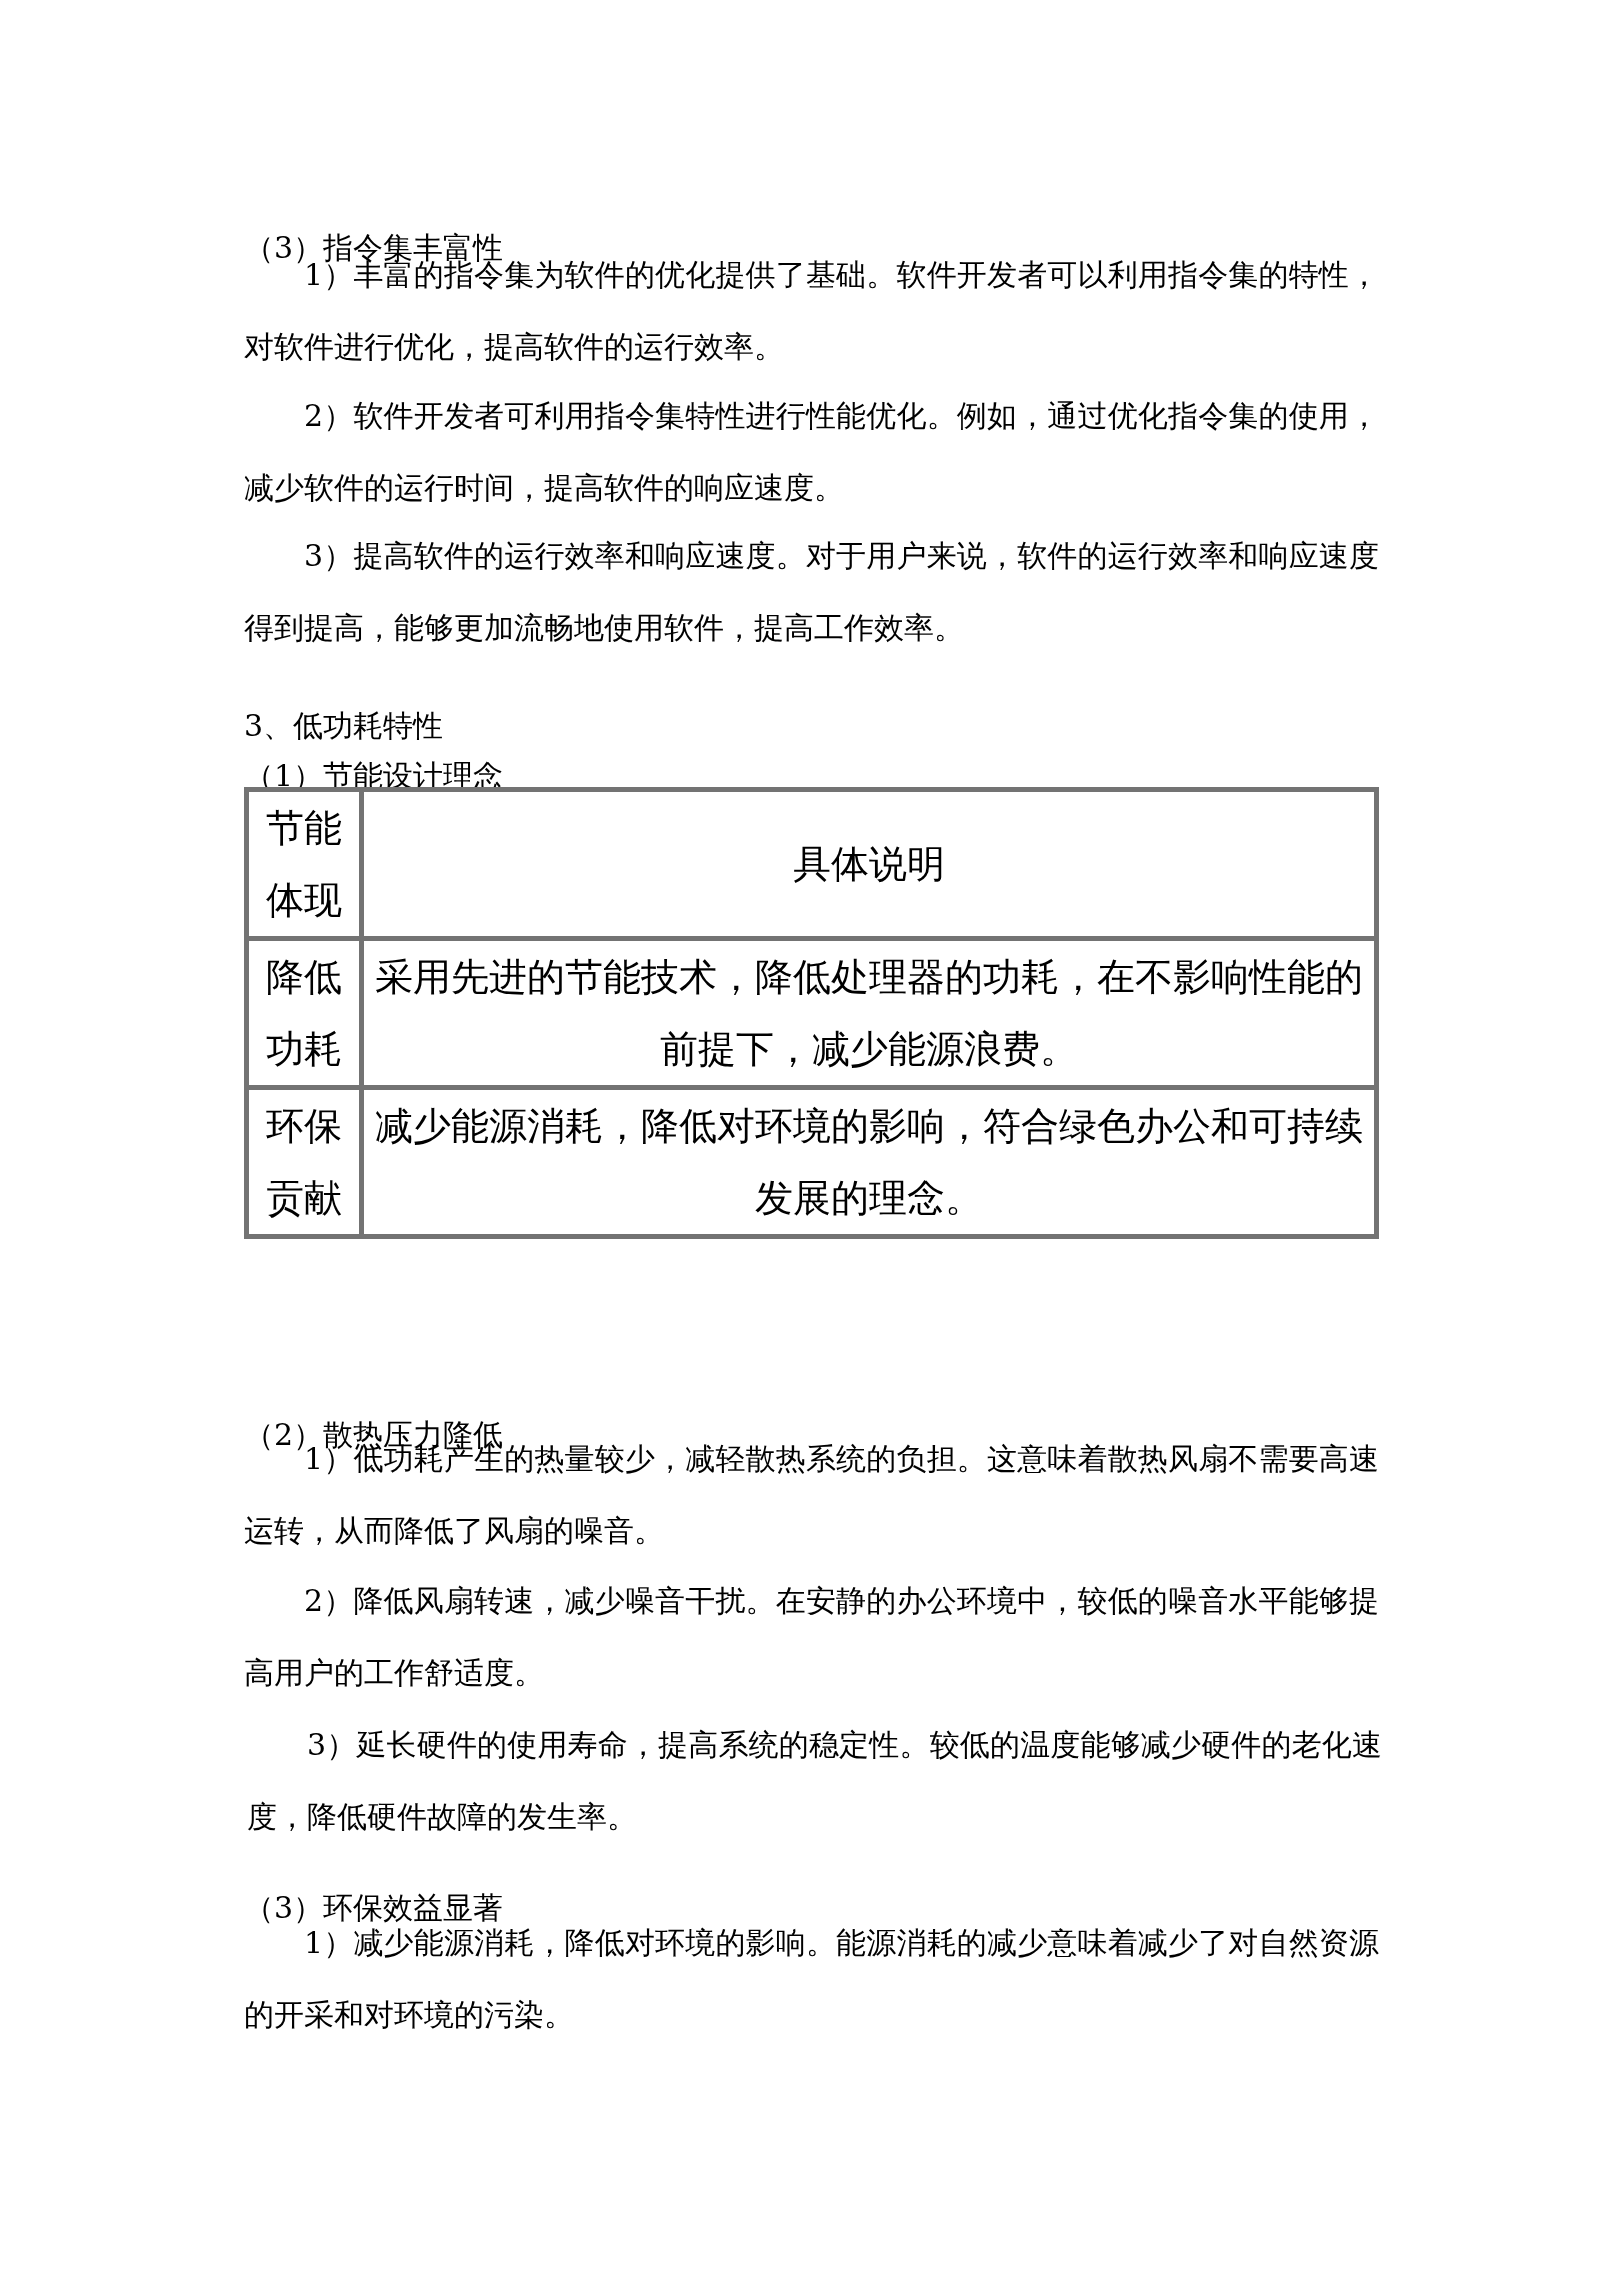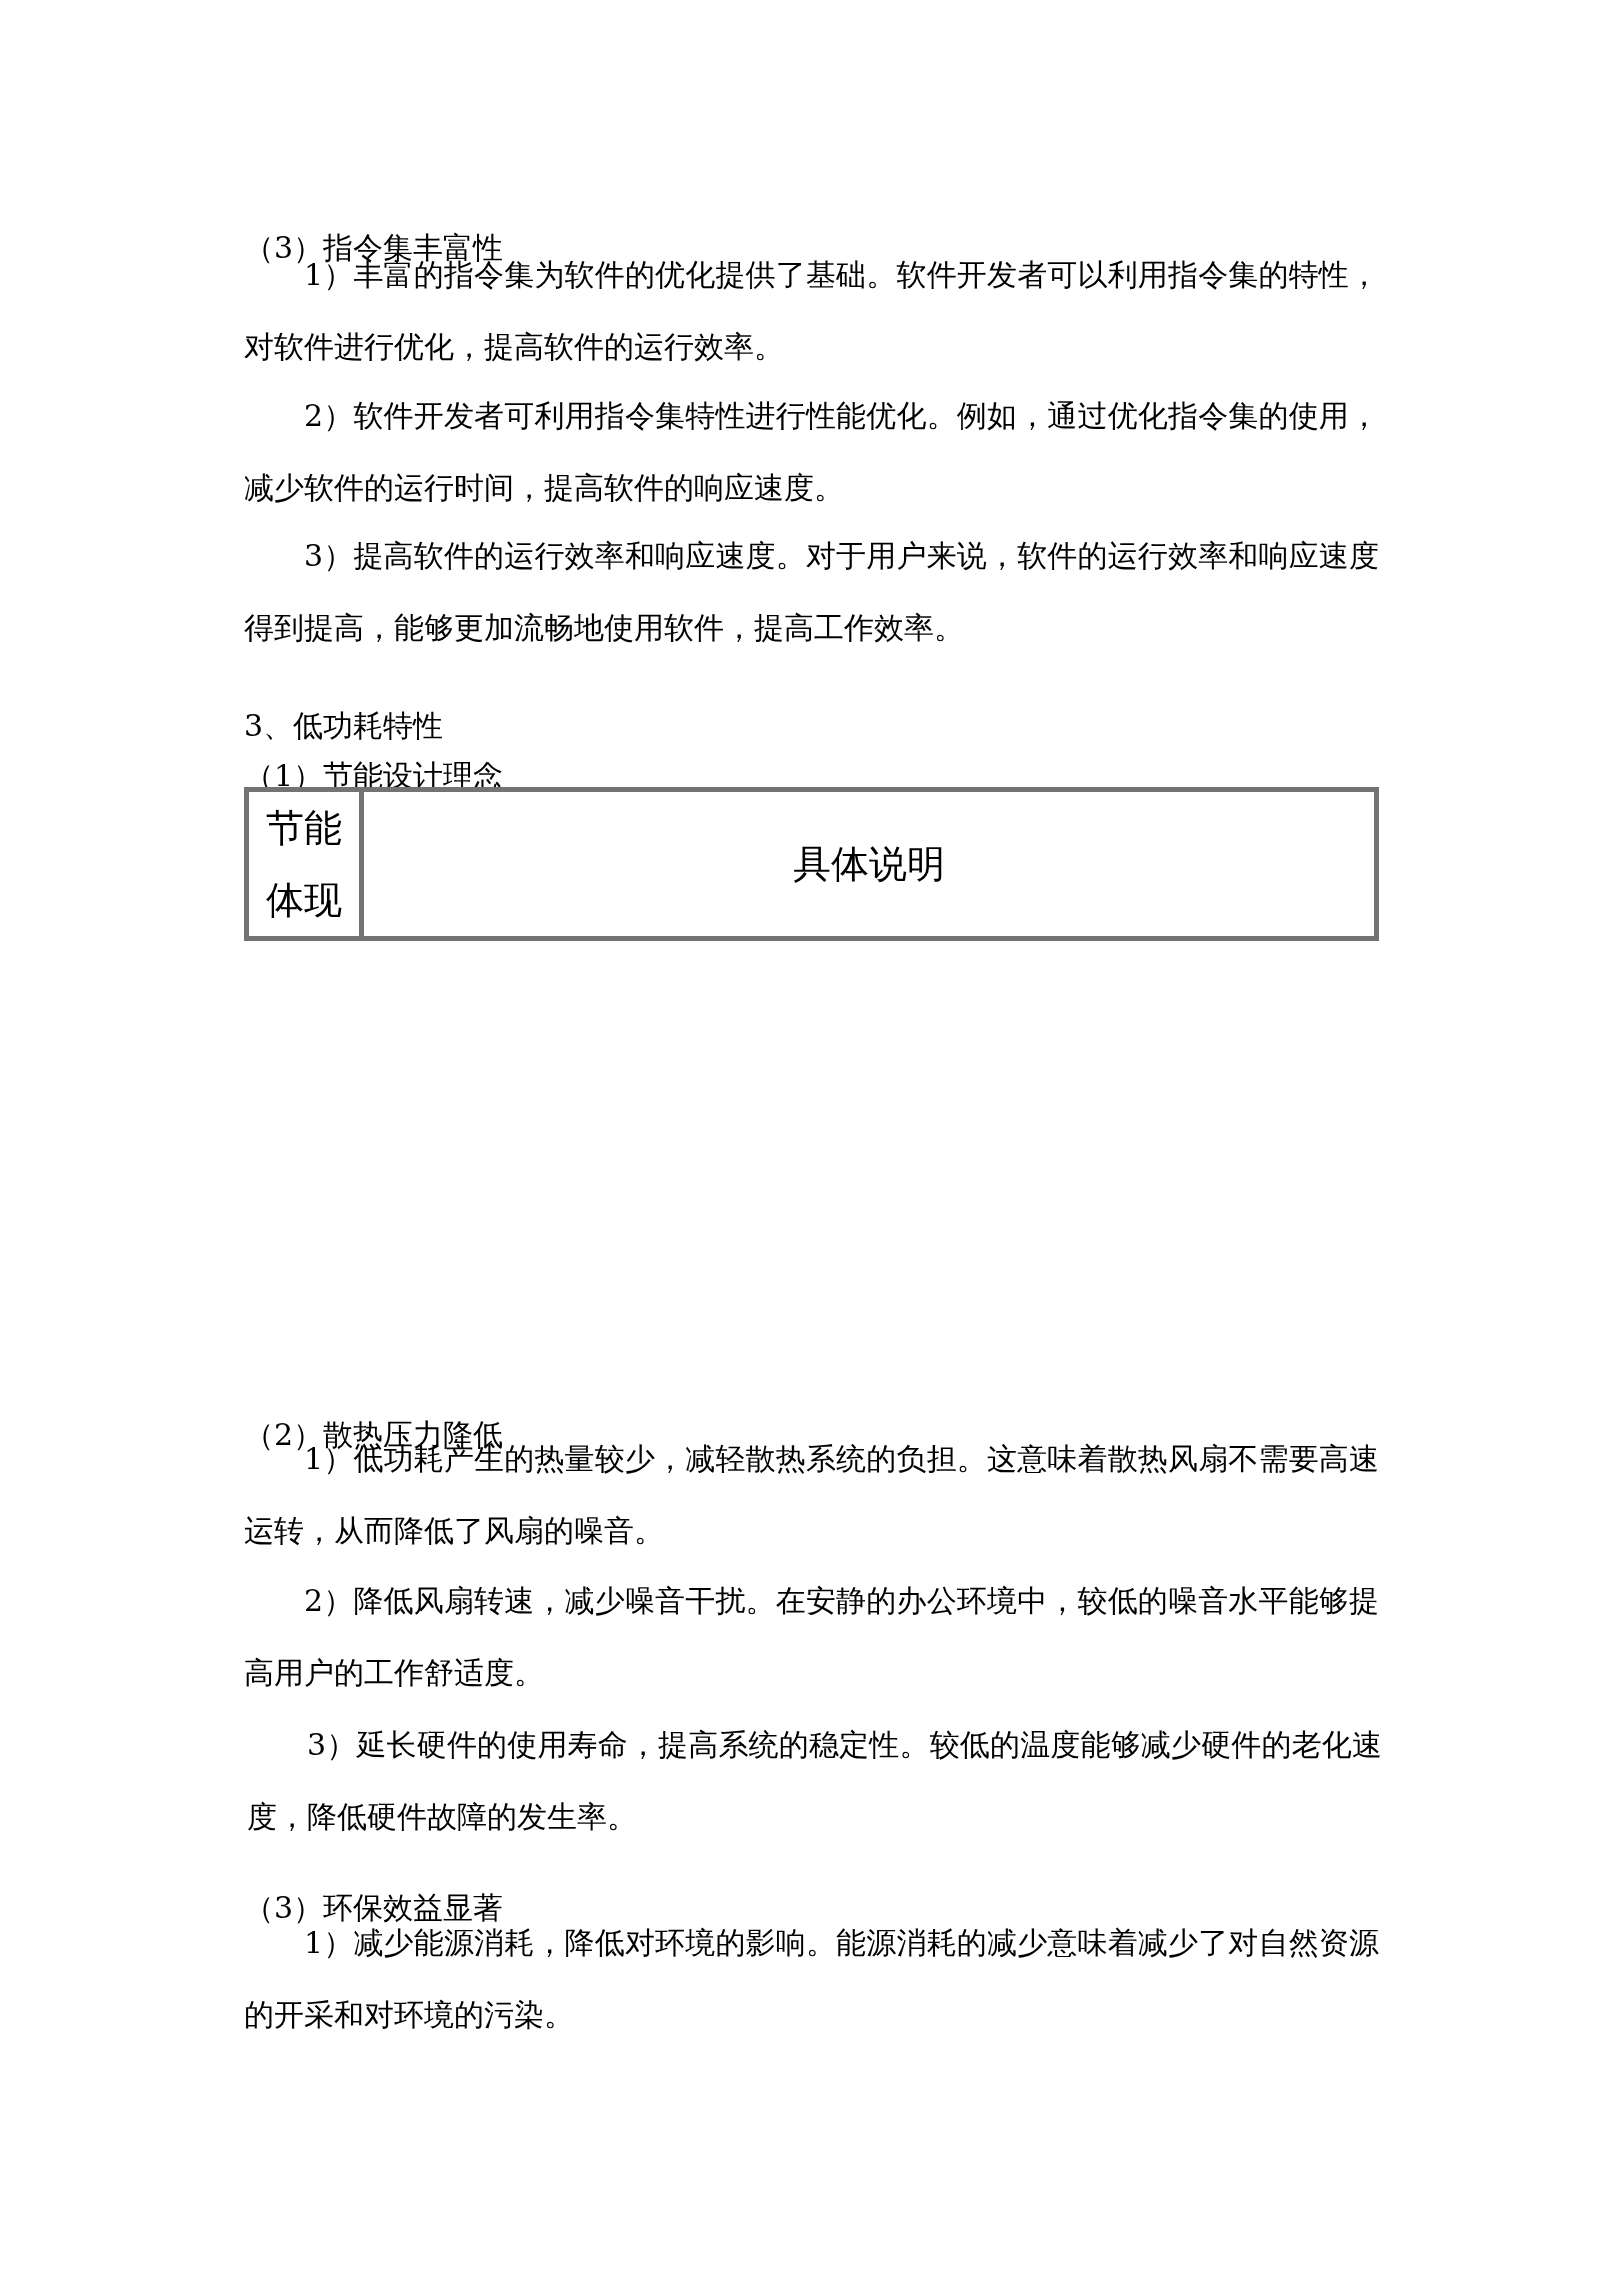--- a/index.html
+++ b/index.html
@@ -80,20 +80,28 @@
   <table class="energy">
     <colgroup>
         <col class="c1">
         <col class="c2">
       </colgroup>
     <tbody>
         <tr class="head">
       <td class="cat">节能体现</td>
       <td class="desc">具体说明</td>
     </tr>
+    <tr class="row">
+      <td class="cat">降低功耗</td>
+      <td class="desc">采用先进的节能技术，降低处理器的功耗，在不影响性能的前提下，减少能源浪费。</td>
+    </tr>
+    <tr class="row">
+      <td class="cat">环保贡献</td>
+      <td class="desc">减少能源消耗，降低对环境的影响，符合绿色办公和可持续发展的理念。</td>
+    </tr>
   </tbody>
     </table>
 
   <div class="heading" style="top:1383px;">（2）散热压力降低</div>
 
   <p class="para" style="top:1423px; margin:0;">1）低功耗产生的热量较少，减轻散热系统的负担。这意味着散热风扇不需要高速运转，从而降低了风扇的噪音。</p>
   <p class="para" style="top:1565px; margin:0;">2）降低风扇转速，减少噪音干扰。在安静的办公环境中，较低的噪音水平能够提高用户的工作舒适度。</p>
   <p class="para" style="top:1706px; margin:3px;">3）延长硬件的使用寿命，提高系统的稳定性。较低的温度能够减少硬件的老化速度，降低硬件故障的发生率。</p>
 
   <div class="heading" style="top:1856px;">（3）环保效益显著</div>

